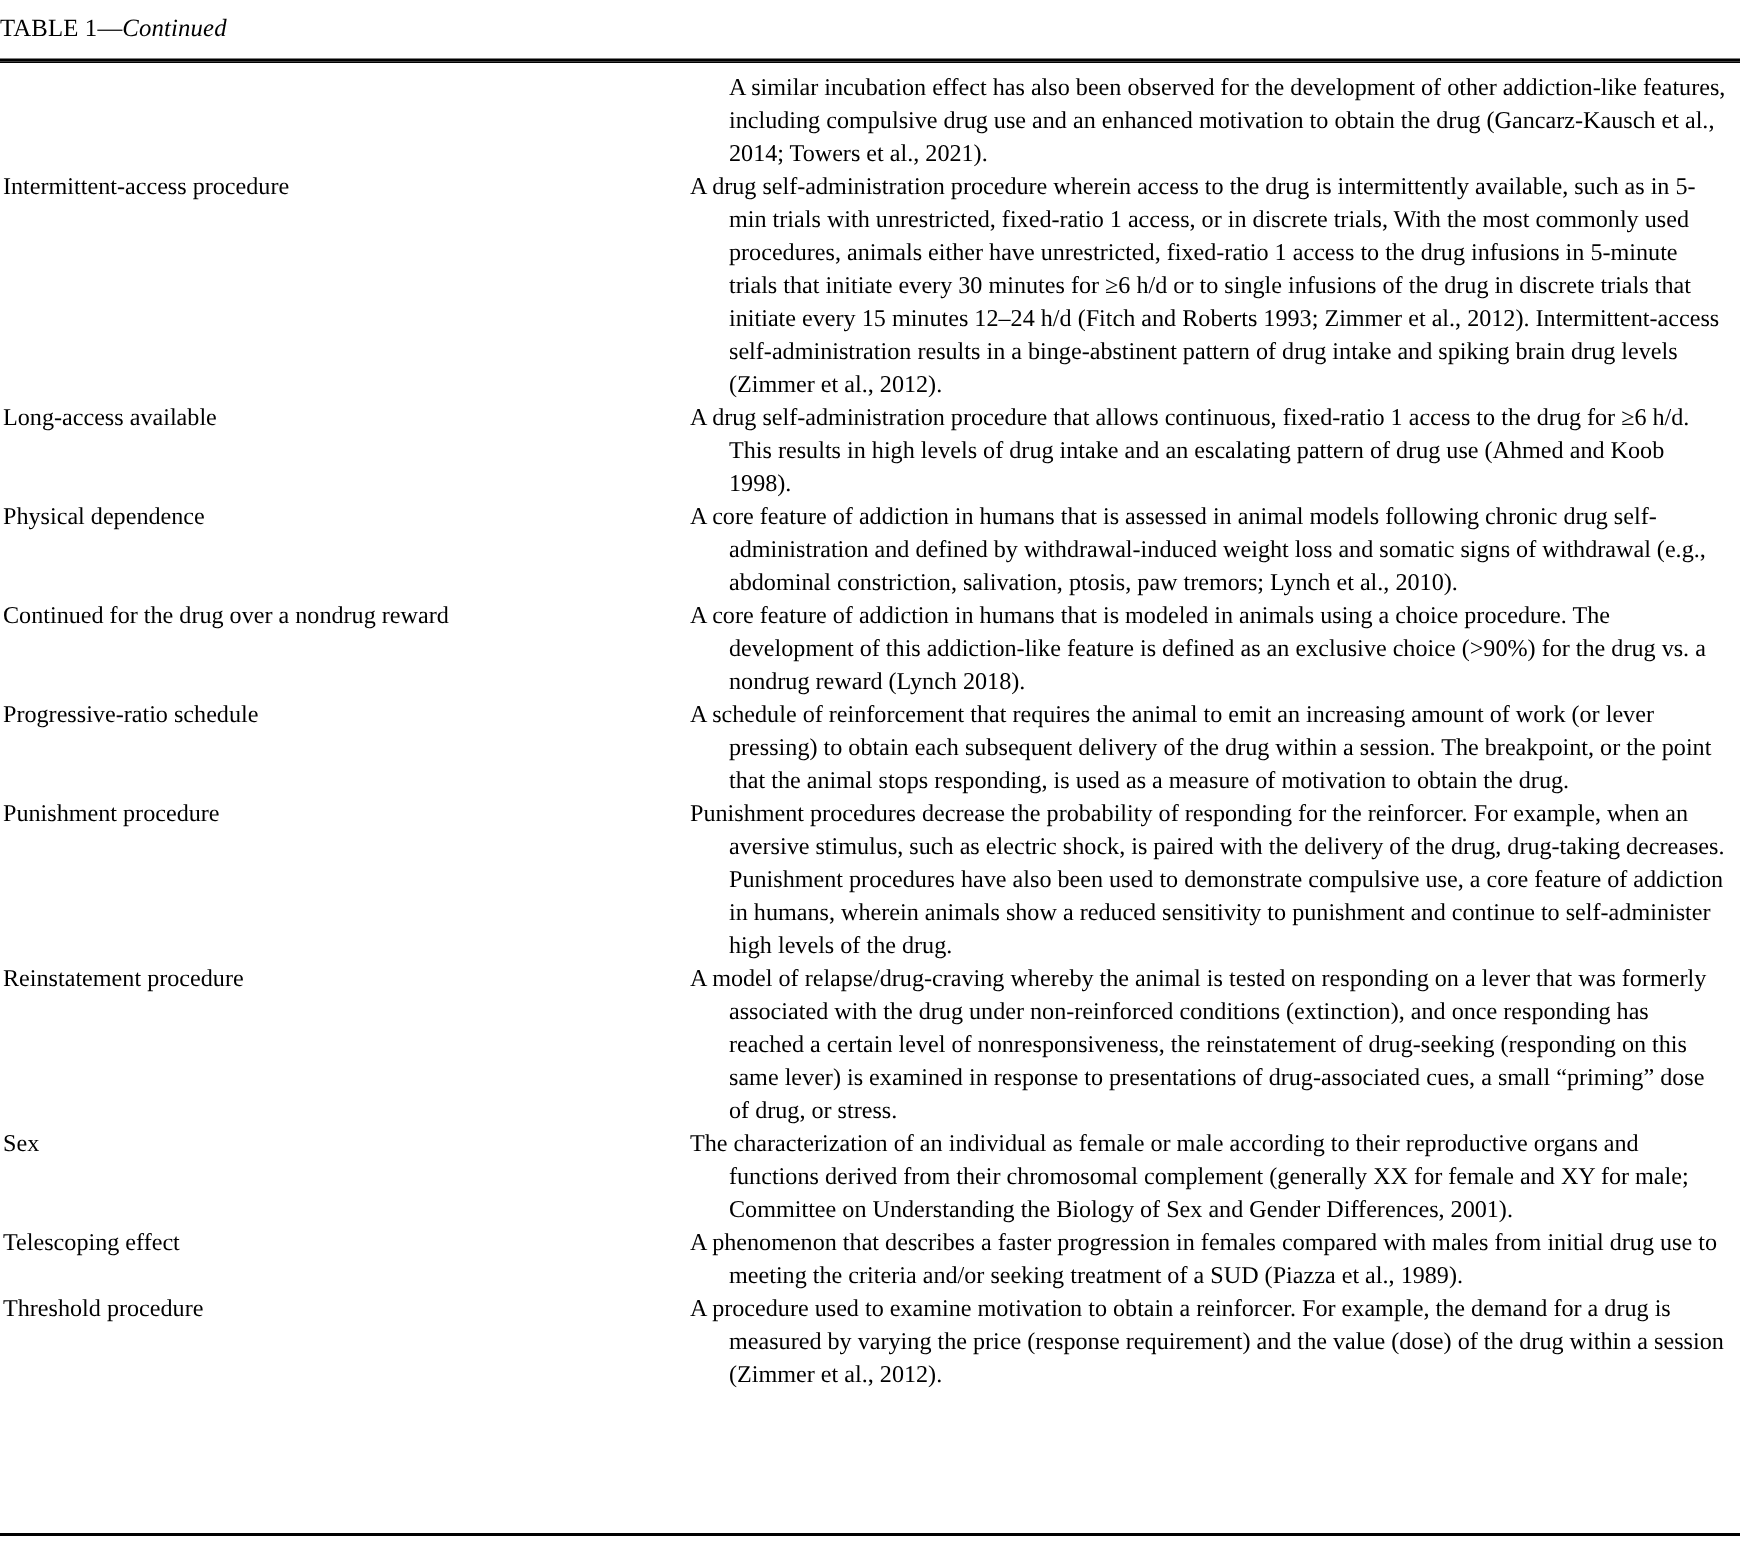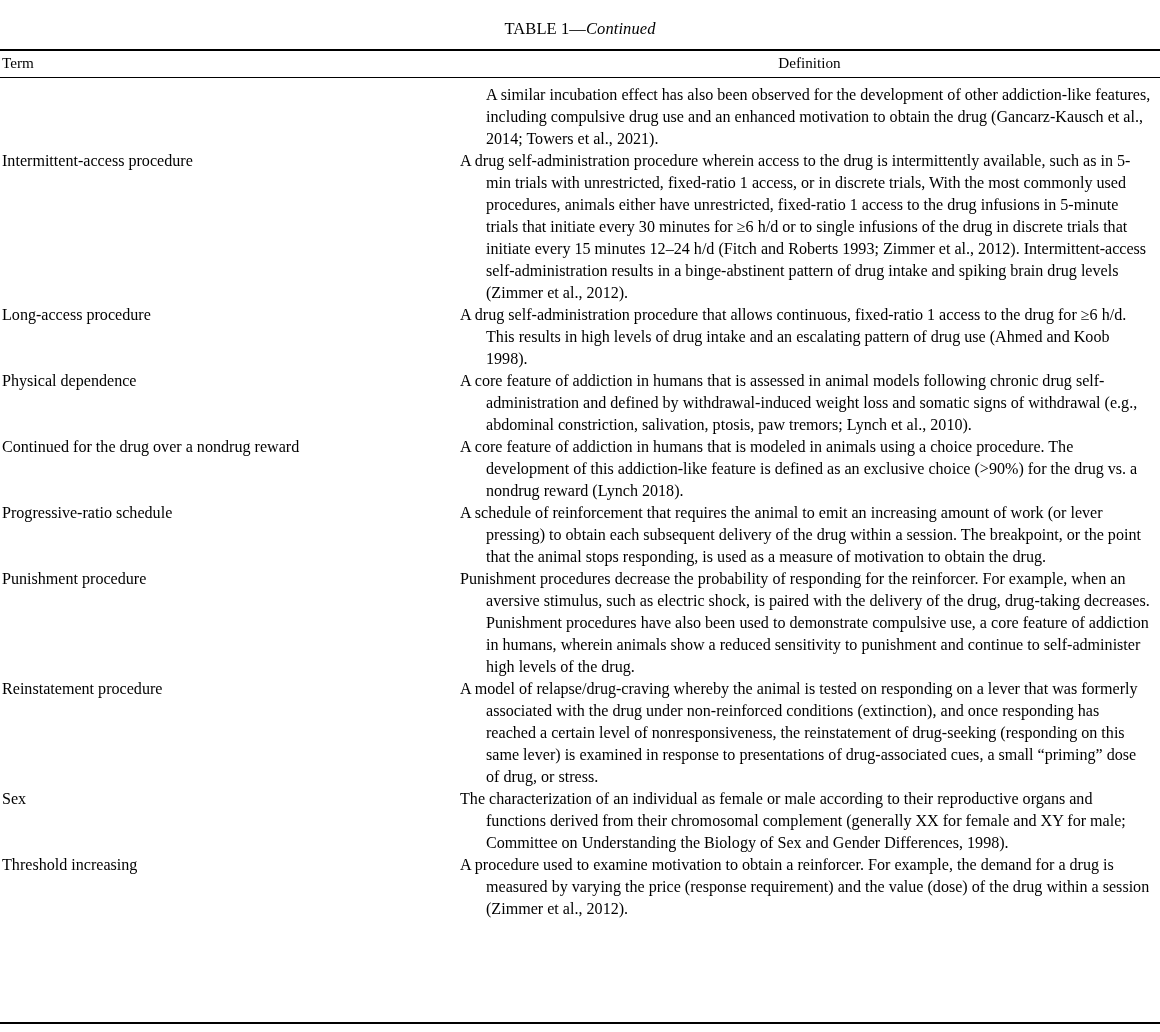--- a/index.html
+++ b/index.html
@@ -18,24 +18,24 @@
 
   .page {
     position: relative;
     width: 1160px;
     height: 1032px;
     box-sizing: border-box;
   }
 
   
   .table-caption {
-    text-align: center;
+    text-align: left;
     font-size: 16.5px;
     letter-spacing: 0.1px;
-    padding-top: 19px;
+    padding-top: 9px;
     line-height: 1.25;
   }
   .table-caption .cap-continued {
     font-style: italic;
   }
 
   
   .rule-thick {
     border: 0;
     border-top: 2.4px solid #000;
@@ -118,32 +118,20 @@
 <div class="page">
 
   <div class="table-caption">
     <span>TABLE 1</span><span>—</span><span class="cap-continued">Continued</span>
   </div>
 
   <div class="rule-top-wrap">
     <hr class="rule-thick">
   </div>
 
-  <table class="glossary">
-    <colgroup>
-      <col class="col-term">
-      <col class="col-def">
-    </colgroup>
-    <thead>
-      <tr>
-        <th class="th-term">Term</th>
-        <th class="th-def">Definition</th>
-      </tr>
-    </thead>
-  </table>
 
   <div class="rule-head-wrap">
     <hr class="rule-thin">
   </div>
 
   <table class="glossary">
     <colgroup>
       <col class="col-term">
       <col class="col-def">
     </colgroup>
@@ -159,21 +147,21 @@
         <tr>
           <td class="cell-term">
             <span class="term-label">Intermittent-access procedure</span>
           </td>
           <td class="cell-def">
             <p class="defpara">A drug self-administration procedure wherein access to the drug is intermittently available, such as in 5-min trials with unrestricted, fixed-ratio 1 access, or in discrete trials, With the most commonly used procedures, animals either have unrestricted, fixed-ratio 1 access to the drug infusions in 5-minute trials that initiate every 30 minutes for ≥6 h/d or to single infusions of the drug in discrete trials that initiate every 15 minutes 12–24 h/d (Fitch and Roberts 1993; Zimmer et al., 2012). Intermittent-access self-administration results in a binge-abstinent pattern of drug intake and spiking brain drug levels (Zimmer et al., 2012).</p>
           </td>
         </tr>
         <tr>
           <td class="cell-term">
-            <span class="term-label">Long-access procedure</span>
+            <span class="term-label">Long-access available</span>
           </td>
           <td class="cell-def">
             <p class="defpara">A drug self-administration procedure that allows continuous, fixed-ratio 1 access to the drug for ≥6 h/d. This results in high levels of drug intake and an escalating pattern of drug use (Ahmed and Koob 1998).</p>
           </td>
         </tr>
         <tr>
           <td class="cell-term">
             <span class="term-label">Physical dependence</span>
           </td>
           <td class="cell-def">
@@ -210,26 +198,34 @@
           </td>
           <td class="cell-def">
             <p class="defpara">A model of relapse/drug-craving whereby the animal is tested on responding on a lever that was formerly associated with the drug under non-reinforced conditions (extinction), and once responding has reached a certain level of nonresponsiveness, the reinstatement of drug-seeking (responding on this same lever) is examined in response to presentations of drug-associated cues, a small “priming” dose of drug, or stress.</p>
           </td>
         </tr>
         <tr>
           <td class="cell-term">
             <span class="term-label">Sex</span>
           </td>
           <td class="cell-def">
-            <p class="defpara">The characterization of an individual as female or male according to their reproductive organs and functions derived from their chromosomal complement (generally XX for female and XY for male; Committee on Understanding the Biology of Sex and Gender Differences, 1998).</p>
-          </td>
-        </tr>
-        <tr>
-          <td class="cell-term">
-            <span class="term-label">Threshold increasing</span>
+            <p class="defpara">The characterization of an individual as female or male according to their reproductive organs and functions derived from their chromosomal complement (generally XX for female and XY for male; Committee on Understanding the Biology of Sex and Gender Differences, 2001).</p>
+          </td>
+        </tr>
+        <tr>
+          <td class="cell-term">
+            <span class="term-label">Telescoping effect</span>
+          </td>
+          <td class="cell-def">
+            <p class="defpara">A phenomenon that describes a faster progression in females compared with males from initial drug use to meeting the criteria and/or seeking treatment of a SUD (Piazza et al., 1989).</p>
+          </td>
+        </tr>
+        <tr>
+          <td class="cell-term">
+            <span class="term-label">Threshold procedure</span>
           </td>
           <td class="cell-def">
             <p class="defpara">A procedure used to examine motivation to obtain a reinforcer. For example, the demand for a drug is measured by varying the price (response requirement) and the value (dose) of the drug within a session (Zimmer et al., 2012).</p>
           </td>
         </tr>
       </tbody>
   </table>
 
   <div class="rule-bottom-wrap">
     <hr class="rule-thick">

